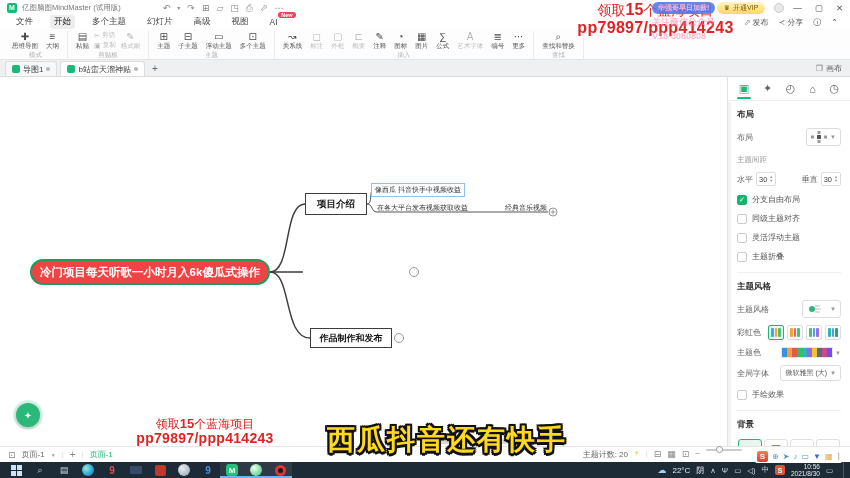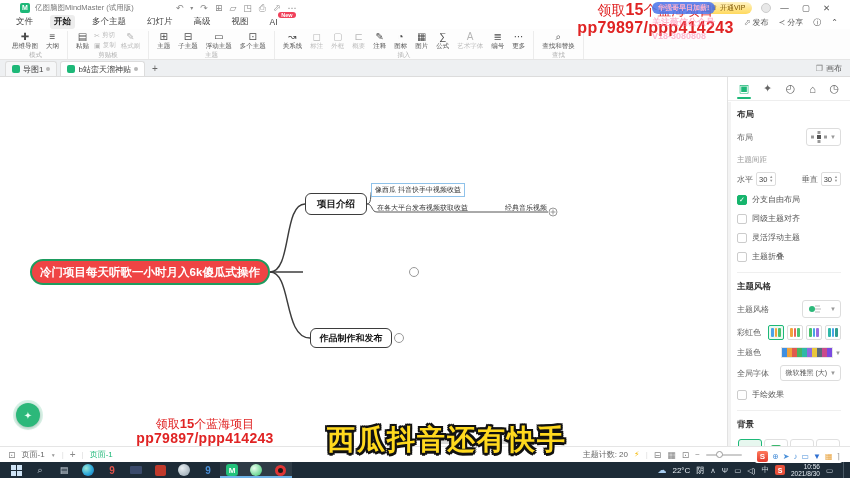--- a/index.html
+++ b/index.html
@@ -1,33 +1,33 @@
 <!DOCTYPE html>
 <html><head>
 <meta charset="utf-8">
 <style>
   *{margin:0;padding:0;box-sizing:border-box;}
   html,body{background:#888;}
   #root{position:relative;width:850px;height:478px;background:#fff;font-family:"Liberation Sans","DejaVu Sans",sans-serif;overflow:hidden;margin:0 auto;}
 
   
-  .titlebar{position:absolute;top:0;left:0;right:0;height:15px;display:flex;align-items:center;padding:0 20px;background:#fff;}
+  .titlebar{position:absolute;top:0;left:0;right:0;height:15px;display:flex;align-items:center;padding:0 7px;background:#fff;}
   .logo{width:10px;height:10px;border-radius:2px;background:#1db878;color:#fff;font-size:7px;font-weight:bold;display:flex;align-items:center;justify-content:center;flex:none;}
   .title-text{font-size:7.5px;color:#777;margin-left:5px;white-space:nowrap;}
   .tb-quick{display:flex;gap:7px;margin-left:42px;color:#888;font-size:9px;align-items:center;}
   .tb-quick span{line-height:10px;}
   .tb-right{margin-left:auto;display:flex;align-items:center;gap:9px;}
   .vip{background:linear-gradient(#fff3c4,#ffd95e);border-radius:8px;font-size:7px;color:#7a5200;padding:1px 7px;display:flex;gap:3px;align-items:center;white-space:nowrap;}
   .avatar{width:10px;height:10px;border-radius:50%;background:#e8e8e8;border:1px solid #ccc;font-size:6px;color:#888;display:flex;align-items:center;justify-content:center;}
   .win-btns{display:flex;gap:13px;font-size:8.5px;color:#555;}
 
   
   .menubar{position:absolute;top:15px;left:0;right:0;height:14px;display:flex;align-items:center;padding:0 12px;gap:13px;font-size:8.5px;color:#444;background:#fff;}
   .mtab{white-space:nowrap;position:relative;padding:1px 4px;border-radius:3px;}
-  .mtab.active{background:#ededed;color:#111;font-weight:bold;}
+  .mtab.active{background:#ededed;color:#111;font-weight:normal;}
   .ai-badge{position:absolute;top:-4px;right:-14px;background:#f0415a;color:#fff;font-size:5.5px;border-radius:5px;padding:0 3px;font-weight:bold;}
   .menu-right{margin-left:auto;display:flex;align-items:center;gap:10px;font-size:8px;color:#555;}
   .menu-right .ic{font-size:8px;color:#777;margin-right:2px;}
 
   
   .ribbon{position:absolute;top:29px;left:0;right:0;height:31px;border-bottom:1px solid #e5e5e5;display:flex;align-items:stretch;padding:2px 4px 0;background:#fdfdfd;}
   .rgroup{display:flex;flex-direction:column;padding:0 5px;border-right:1px solid #ececec;}
   .ritems{display:flex;align-items:center;gap:2px;flex:1;}
   .rbtn{display:flex;flex-direction:column;align-items:center;padding:0 3px;}
   .ricon{font-size:10px;line-height:11px;color:#4a4a4a;}
@@ -45,21 +45,21 @@
   .doc-ic{width:8px;height:8px;border-radius:2px;background:#1db878;flex:none;}
   .tab-dot{width:4px;height:4px;border-radius:50%;background:#b8b8b8;flex:none;}
   .tab-add{font-size:10px;color:#666;margin:0 4px 2px;}
   .canvas-toggle{position:absolute;right:8px;top:3px;display:flex;gap:3px;font-size:8px;color:#555;align-items:center;}
   .canvas-toggle .ic{font-size:8px;color:#777;}
 
   
   .canvas{position:absolute;top:77px;left:0;width:727px;height:369px;background:#fff;overflow:hidden;}
   .node{position:absolute;display:flex;align-items:center;justify-content:center;background:#fff;}
   .central{left:30px;top:182px;width:240px;height:26px;background:#ef4444;border:2px solid #1d9c5f;border-radius:14px;color:#fff;font-weight:bold;font-size:11.5px;white-space:nowrap;}
-  .branch{border:1.5px solid #3d3d3d;border-radius:6px;font-weight:bold;color:#141414;}
+  .branch{border:1.5px solid #3d3d3d;border-radius:0;font-weight:bold;color:#141414;}
   .b1{left:305px;top:116px;width:62px;height:22px;font-size:9.5px;}
   .b2{left:303px;top:185px;width:104px;height:20px;font-size:9px;}
   .b3{left:310px;top:251px;width:82px;height:20px;font-size:9px;text-align:right;}
   .tooltip{left:371px;top:106px;width:94px;height:14px;border:1px solid #8fc2ea;font-size:7px;color:#333;justify-content:flex-start;padding:0 3px;white-space:nowrap;}
   .subtext{position:absolute;font-size:7px;color:#333;white-space:nowrap;}
   .sub1{left:377px;top:126px;}
   .sub1c{left:505px;top:126px;}
   .fab{position:absolute;left:16px;top:326px;width:24px;height:24px;border-radius:50%;background:#2cb87a;box-shadow:0 0 0 3px rgba(44,184,122,.18),0 1px 3px rgba(0,0,0,.25);display:flex;align-items:center;justify-content:center;color:#eafff3;font-size:10px;}
   .hscroll{position:absolute;left:437px;top:362px;width:126px;height:5px;background:#d8d8d8;border-radius:3px;}
 
@@ -96,21 +96,21 @@
   .tile{display:flex;flex-direction:column;align-items:center;gap:2px;width:26px;}
   .tilebox{width:24px;height:21px;border:1px solid #e0e0e0;border-radius:3px;display:flex;align-items:center;justify-content:center;font-size:10px;color:#888;background:#fff;}
   .tile.on .tilebox{background:#e7f7ef;border-color:#1db878;color:#1db878;}
   .colorchip{width:10px;height:10px;background:#3bb86e;border-radius:2px;}
   .sscroll{position:absolute;left:0;top:25px;bottom:0;width:3px;background:#f3f3f3;}
 
   
   .statusbar{position:absolute;top:446px;left:0;right:0;height:16px;border-top:1px solid #e5e5e5;display:flex;align-items:center;padding:0 8px;font-size:8px;color:#666;background:#fff;gap:6px;}
   .sb-sep{color:#ddd;}
   .sb-green{color:#1db878;}
-  .sb-right{margin-left:auto;display:flex;align-items:center;gap:6px;margin-right:100px;}
+  .sb-right{margin-left:auto;display:flex;align-items:flex-start;gap:6px;margin-right:100px;}
   .bolt{color:#f5b800;font-size:8px;}
   .sb-ic{font-size:9px;color:#888;}
   .zslider{width:36px;height:2px;background:#ccc;border-radius:1px;position:relative;}
   .zknob{position:absolute;left:10px;top:-3px;width:7px;height:7px;border-radius:50%;background:#fff;border:1px solid #999;}
 
   
   .sogou{position:absolute;left:755px;top:450px;height:13px;display:flex;align-items:center;gap:4px;z-index:60;background:#fff;padding:0 2px;border-radius:2px;}
   .sogou-logo{width:11px;height:11px;border-radius:2px;background:linear-gradient(#ff7a5c,#e23b2e);color:#fff;font-size:8px;font-weight:bold;display:flex;align-items:center;justify-content:center;}
   .sogou .si{font-size:8px;color:#4a90d9;line-height:10px;}
 

